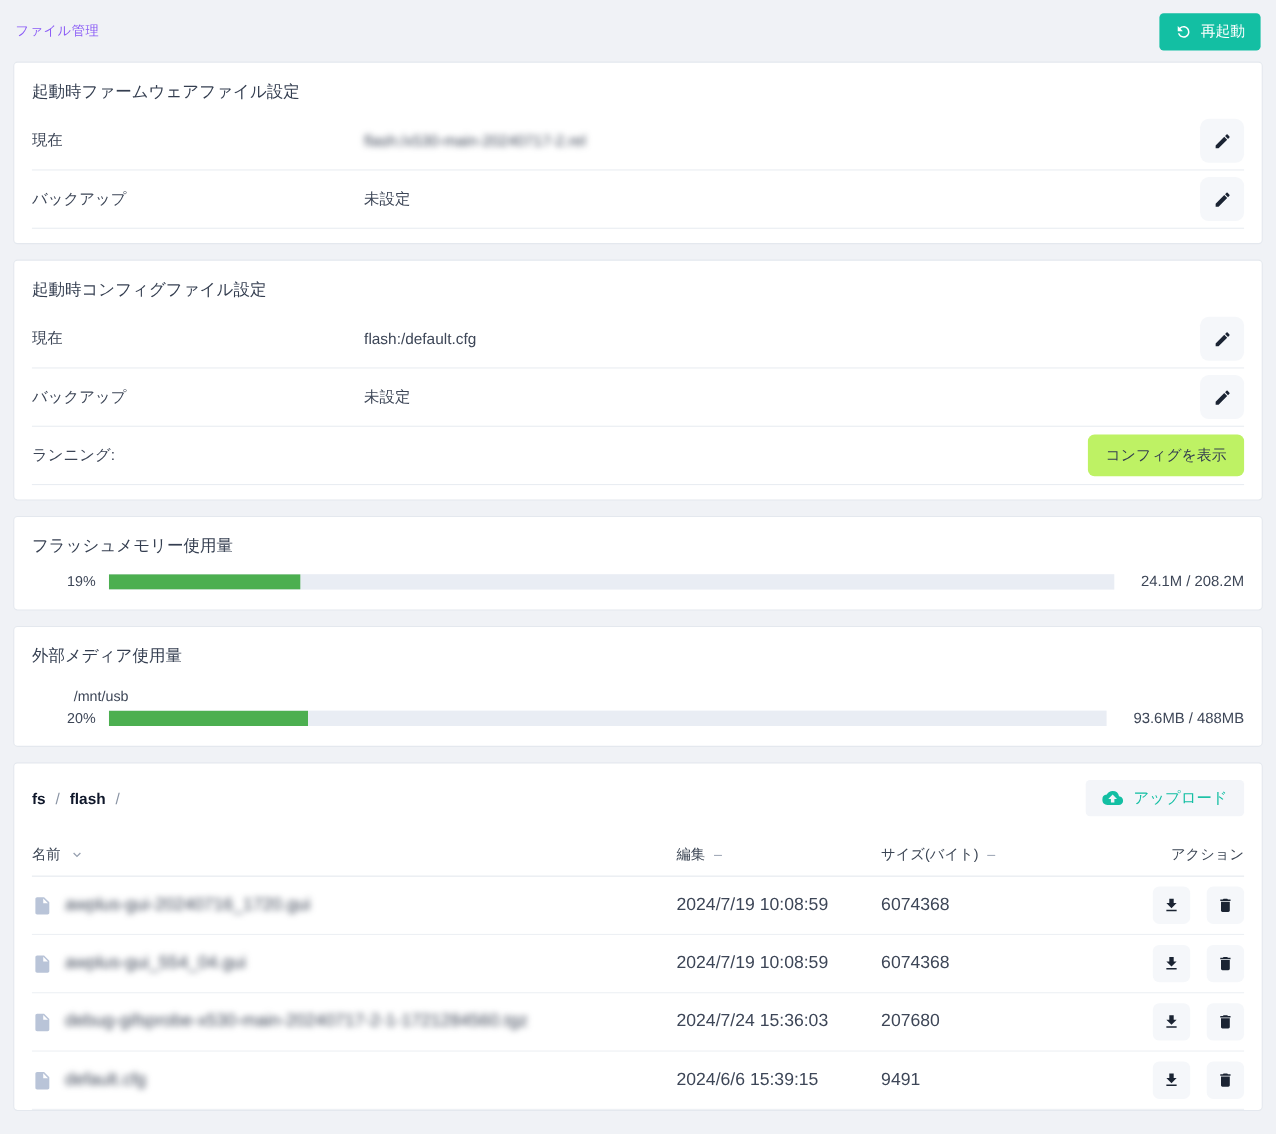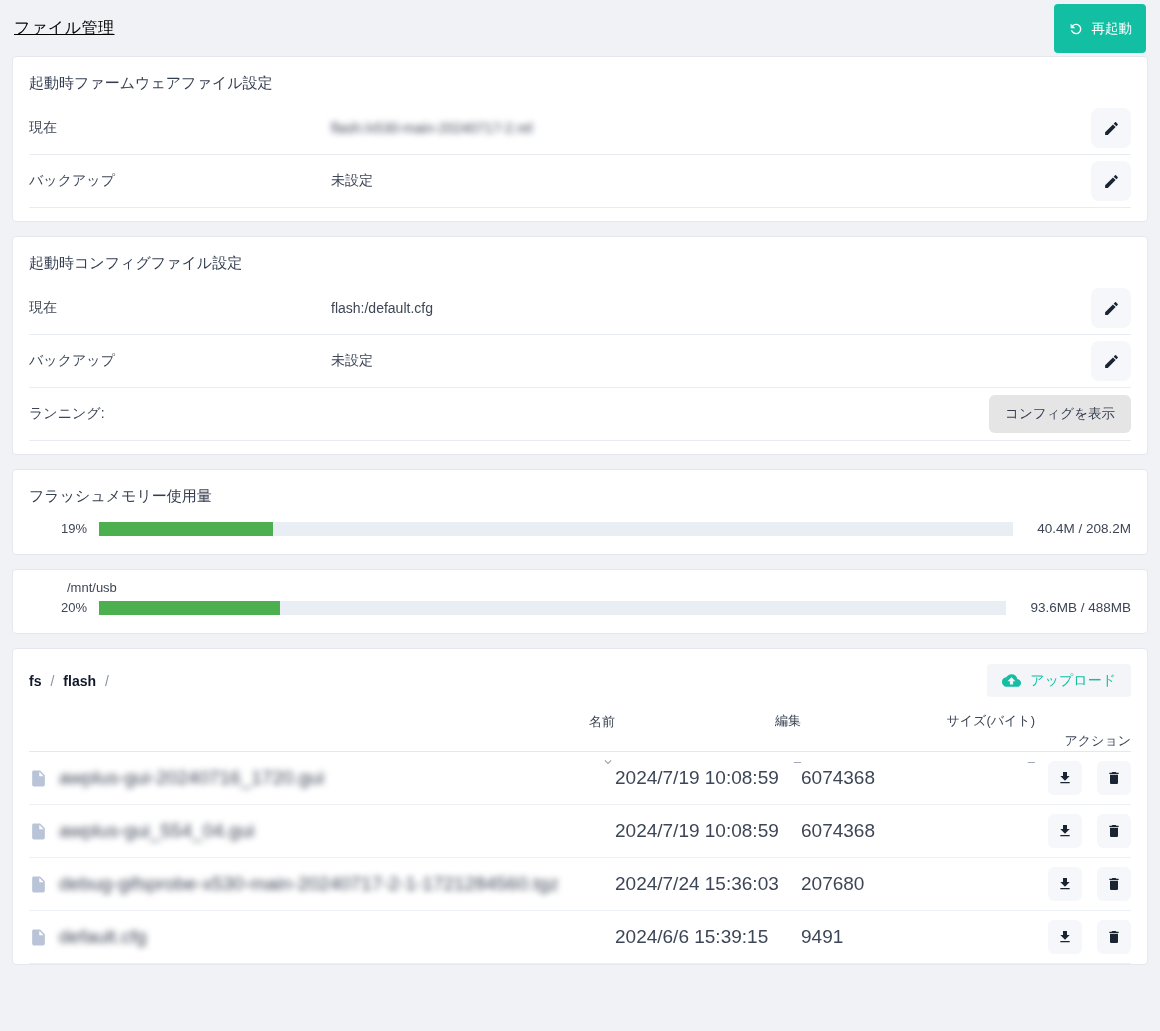--- a/index.html
+++ b/index.html
@@ -7,25 +7,25 @@
   body {
     font-family: "Liberation Sans", "DejaVu Sans", sans-serif;
     background: #f0f2f6;
     color: #3d4657;
   }
   
   .page-header {
     display: flex; align-items: center; justify-content: space-between;
     padding: 11px 14px 10px 14px; height: 56px;
   }
-  .page-title { font-size: 16px; font-weight: 500; color: #000000; letter-spacing: .5px; text-decoration: underline; }
+  .page-title { font-size: 12px; font-weight: 500; color: #8b5cf6; letter-spacing: .5px; }
   .restart-btn {
     display: flex; align-items: center; gap: 8px;
     background: #13bfa3; color: #fff; border: none; border-radius: 4px;
-    height: 49px; padding: 0 14px; font-size: 13.5px; cursor: pointer;
+    height: 34px; padding: 0 14px; font-size: 13.5px; cursor: pointer;
     font-family: inherit;
   }
   .restart-btn svg { display: block; }
   
   .card {
     background: #fff; border: 1px solid #e4e8ee; border-radius: 4px;
     margin: 0 12px 14px 12px; padding: 0 16px;
   }
   .card-title { font-size: 15px; color: #343e50; padding: 17px 0 9px 0; font-weight: 400; }
   
@@ -36,21 +36,21 @@
   .card .kv-row:last-of-type { margin-bottom: 13px; }
   .kv-label { width: 302px; font-size: 14px; flex-shrink: 0; }
   .kv-value { flex: 1; font-size: 14px; }
   .blurred { filter: blur(3px); user-select: none; }
   .icon-btn {
     width: 40px; height: 40px; border-radius: 8px; border: none;
     background: #f5f7fa; display: flex; align-items: center; justify-content: center;
     cursor: pointer; color: #1b2433; flex-shrink: 0;
   }
   .text-btn {
-    background: #e5e5e5; border: none; border-radius: 6px;
+    background: #bef264; border: none; border-radius: 6px;
     padding: 10px 16px; font-size: 13.5px; color: #343e50; cursor: pointer;
     font-family: inherit;
   }
   
   .usage-row { display: flex; align-items: center; padding: 6px 0 18px 0; }
   .usage-pct { width: 38px; font-size: 13px; flex-shrink: 0; margin-left: 32px; }
   .usage-track { flex: 1; height: 14px; background: #e9edf4; overflow: hidden; }
   .usage-fill { height: 100%; background: #4caf50; }
   .usage-detail { margin-left: 24px; font-size: 13.5px; white-space: nowrap; }
   .mount-label { margin: 10px 0 3px 38px; font-size: 13px; }
@@ -66,25 +66,25 @@
   }
   .ftable { width: 100%; }
   .thead, .trow {
     display: grid; grid-template-columns: 586px 186px 1fr 96px;
     align-items: center;
   }
   .thead {
     height: 40px; font-size: 13px; color: #3b4554;
     border-bottom: 1px solid #e4e8ee;
   }
-  .th { display: flex; align-items: flex-end; gap: 24px; flex-direction: column; }
+  .th { display: flex; align-items: center; gap: 8px; }
   .th-actions { justify-content: flex-end; text-align: right; }
   .sort-dash { color: #97a0b0; }
   .sort-chevron { color: #97a0b0; display: flex; }
-  .trow { height: 53px; border-bottom: 1px solid #edf0f4; font-size: 19px; }
+  .trow { height: 53px; border-bottom: 1px solid #edf0f4; font-size: 16px; }
   .name-cell { display: flex; align-items: center; gap: 11px; min-width: 0; }
   .file-icon { color: #b9c4d8; display: flex; flex-shrink: 0; }
   .file-name { white-space: nowrap; overflow: hidden; }
   .actions-cell { display: flex; gap: 15px; justify-content: flex-end; }
   .row-btn {
     width: 34px; height: 34px; border-radius: 6px; border: none;
     background: #f5f7fa; display: flex; align-items: center; justify-content: center;
     cursor: pointer; color: #1b2433;
   }
 </style>
@@ -160,25 +160,26 @@
   </div>
 </div>
 
 <div class="card">
   <div class="card-title">フラッシュメモリー使用量</div>
   <div class="usage-row">
     <div class="usage-pct">19%</div>
     <div class="usage-track">
       <div class="usage-fill" style="width: 19%;"></div>
     </div>
-    <div class="usage-detail">40.4M / 208.2M</div>
-  </div>
-</div>
-
-<div class="card">
+    <div class="usage-detail">24.1M / 208.2M</div>
+  </div>
+</div>
+
+<div class="card">
+  <div class="card-title">外部メディア使用量</div>
   <div class="mount-label">/mnt/usb</div>
   <div class="usage-row" style="padding-top:2px;">
     <div class="usage-pct">20%</div>
     <div class="usage-track">
       <div class="usage-fill" style="width: 20%;"></div>
     </div>
     <div class="usage-detail">93.6MB / 488MB</div>
   </div>
 </div>
 

